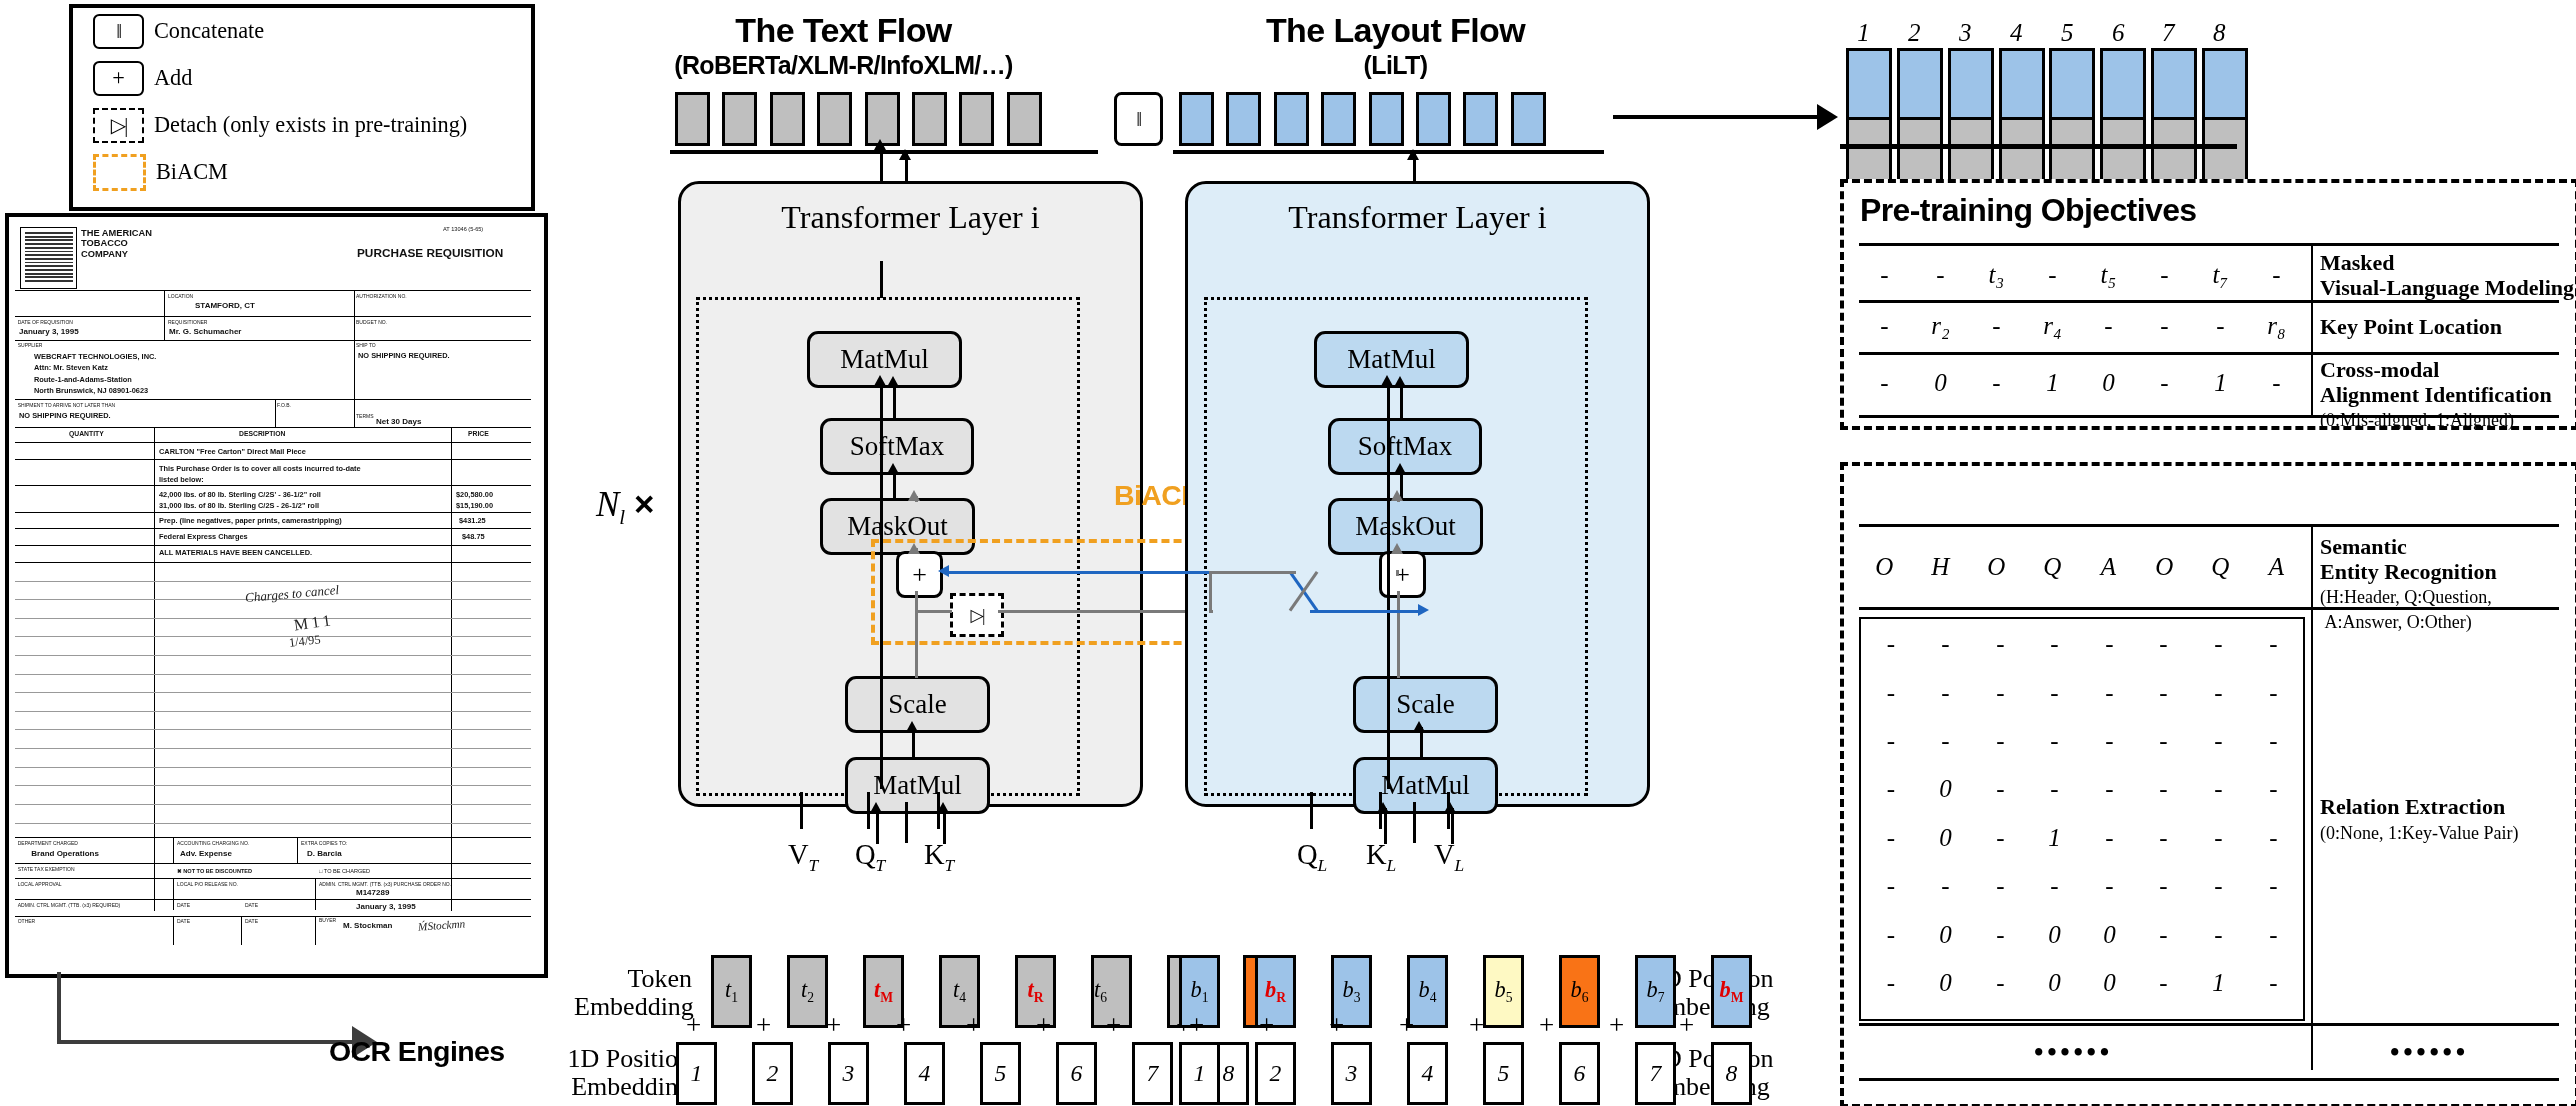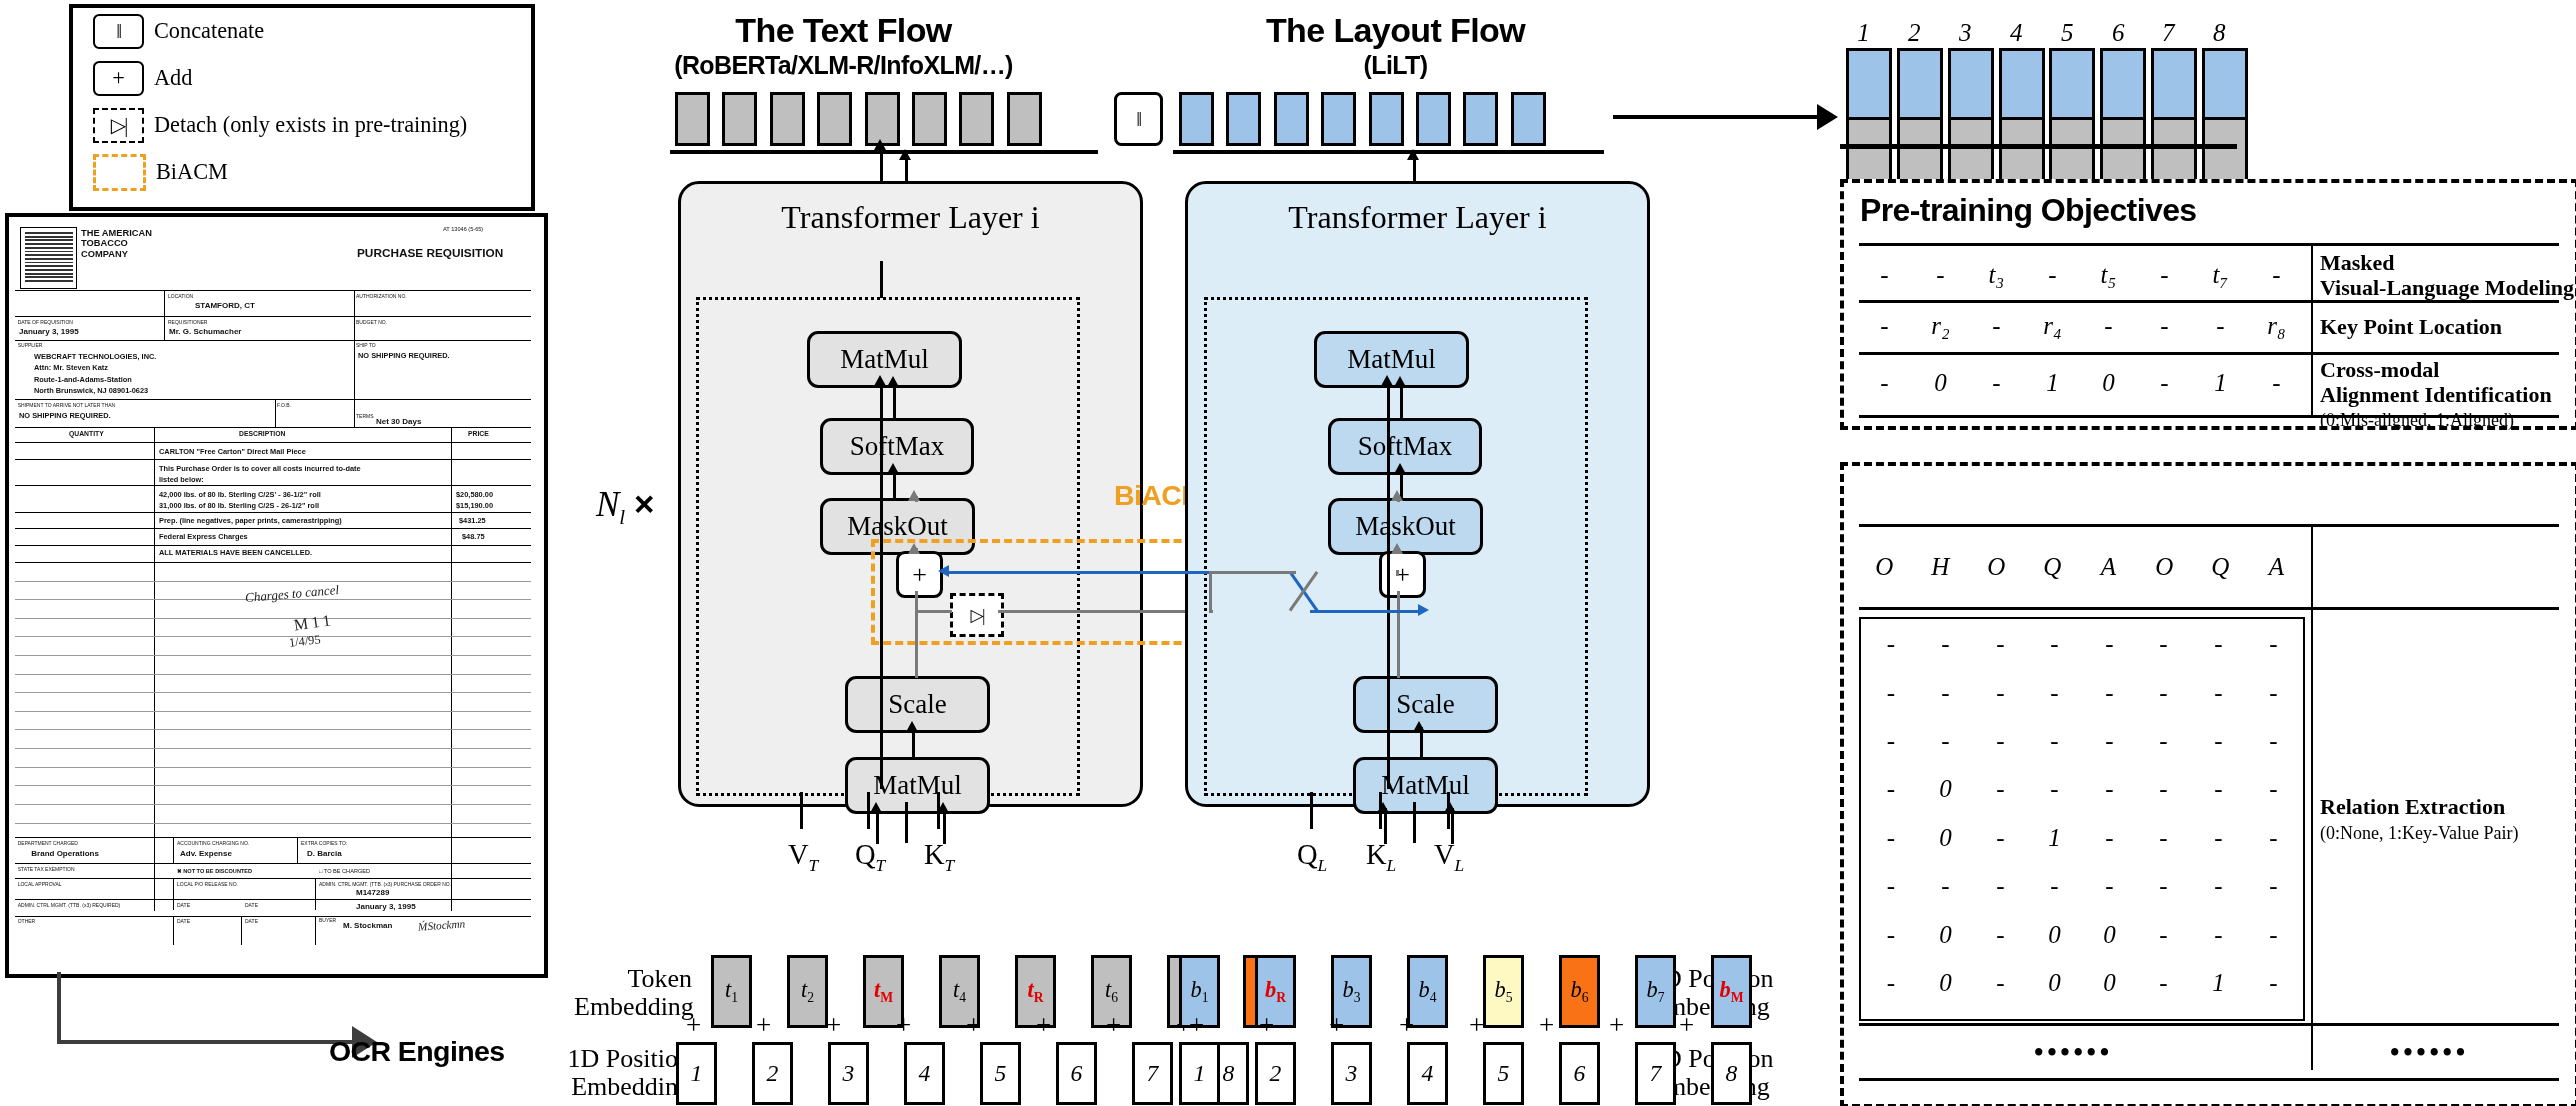--- a/index.html
+++ b/index.html
@@ -419,21 +419,21 @@
     </div>
     <div style="width: 35px; height: 67px; border: 3.7px solid rgb(0, 0, 0); display: flex; align-items: center; justify-content: center; background: rgb(191, 191, 191);">
       <span style="font-size: 22.3px; font-style: italic; font-family: &quot;Liberation Serif&quot;, serif; color: rgb(224, 0, 0); font-weight: bold;">t<sub style="font-size:13.6px;font-style:normal">M</sub></span>
     </div>
     <div style="width: 35px; height: 67px; border: 3.7px solid rgb(0, 0, 0); display: flex; align-items: center; justify-content: center; background: rgb(191, 191, 191);">
       <span style="font-size: 22.3px; font-style: italic; font-family: &quot;Liberation Serif&quot;, serif;">t<sub style="font-size:13.6px;font-style:normal">4</sub></span>
     </div>
     <div style="width: 35px; height: 67px; border: 3.7px solid rgb(0, 0, 0); display: flex; align-items: center; justify-content: center; background: rgb(191, 191, 191);">
       <span style="font-size: 22.3px; font-style: italic; font-family: &quot;Liberation Serif&quot;, serif; color: rgb(224, 0, 0); font-weight: bold;">t<sub style="font-size:13.6px;font-style:normal">R</sub></span>
     </div>
-    <div style="width: 35px; height: 67px; border: 3.7px solid rgb(0, 0, 0); display: flex; align-items: center; justify-content: center; background: rgb(191, 191, 191);">
+    <div style="width: 35px; height: 67px; border: 3.7px solid rgb(0, 0, 0); display: flex; align-items: center; background: rgb(191, 191, 191);">
       <span style="font-size: 22.3px; font-style: italic; font-family: &quot;Liberation Serif&quot;, serif;">t<sub style="font-size:13.6px;font-style:normal">6</sub></span>
     </div>
     <div style="width: 35px; height: 67px; border: 3.7px solid rgb(0, 0, 0); display: flex; align-items: center; justify-content: center; background: rgb(191, 191, 191);">
       <span style="font-size: 22.3px; font-style: italic; font-family: &quot;Liberation Serif&quot;, serif;">t<sub style="font-size:13.6px;font-style:normal">7</sub></span>
     </div>
     <div style="width: 35px; height: 67px; border: 3.7px solid rgb(0, 0, 0); display: flex; align-items: center; justify-content: center; background: #f97316;">
       <span style="font-size: 22.3px; font-style: italic; font-family: &quot;Liberation Serif&quot;, serif;">t<sub style="font-size:13.6px;font-style:normal">8</sub></span>
     </div>
   </div>
 <div class="abs" id="text-plus-row" style="left: 676px; top: 1010px; display: flex; gap: 35px;">
@@ -637,20 +637,22 @@
   <div id="ser-row" class="abs" style="left: 12.4px; top: 87px; display: flex;">
       <div style="width: 56px; text-align: center; font-size: 25px; font-style: italic; font-family: &quot;Liberation Serif&quot;, serif;">O</div>
       <div style="width: 56px; text-align: center; font-size: 25px; font-style: italic; font-family: &quot;Liberation Serif&quot;, serif;">H</div>
       <div style="width: 56px; text-align: center; font-size: 25px; font-style: italic; font-family: &quot;Liberation Serif&quot;, serif;">O</div>
       <div style="width: 56px; text-align: center; font-size: 25px; font-style: italic; font-family: &quot;Liberation Serif&quot;, serif;">Q</div>
       <div style="width: 56px; text-align: center; font-size: 25px; font-style: italic; font-family: &quot;Liberation Serif&quot;, serif;">A</div>
       <div style="width: 56px; text-align: center; font-size: 25px; font-style: italic; font-family: &quot;Liberation Serif&quot;, serif;">O</div>
       <div style="width: 56px; text-align: center; font-size: 25px; font-style: italic; font-family: &quot;Liberation Serif&quot;, serif;">Q</div>
       <div style="width: 56px; text-align: center; font-size: 25px; font-style: italic; font-family: &quot;Liberation Serif&quot;, serif;">A</div>
     </div>
+  <div class="rlabel" style="left:476px;top:69px;">
+    Semantic<br>Entity Recognition<br><span class="sm">(H:Header, Q:Question,<br>&nbsp;A:Answer, O:Other)</span></div>
 
   <div class="abs" style="left:15px;top:151px;width:442px;height:400px;border:2.5px solid #000;background:#fff;">
     <div id="re-matrix" class="abs" style="left:0;top:0;width:442px;height:400px;">
         <div style="position: absolute; width: 55px; text-align: center; font-size: 25px; font-style: italic; font-family: &quot;Liberation Serif&quot;, serif; left: 2.5px; top: 11.2px;">-</div>
         <div style="position: absolute; width: 55px; text-align: center; font-size: 25px; font-style: italic; font-family: &quot;Liberation Serif&quot;, serif; left: 57px; top: 11.2px;">-</div>
         <div style="position: absolute; width: 55px; text-align: center; font-size: 25px; font-style: italic; font-family: &quot;Liberation Serif&quot;, serif; left: 112px; top: 11.2px;">-</div>
         <div style="position: absolute; width: 55px; text-align: center; font-size: 25px; font-style: italic; font-family: &quot;Liberation Serif&quot;, serif; left: 166px; top: 11.2px;">-</div>
         <div style="position: absolute; width: 55px; text-align: center; font-size: 25px; font-style: italic; font-family: &quot;Liberation Serif&quot;, serif; left: 221px; top: 11.2px;">-</div>
         <div style="position: absolute; width: 55px; text-align: center; font-size: 25px; font-style: italic; font-family: &quot;Liberation Serif&quot;, serif; left: 275px; top: 11.2px;">-</div>
         <div style="position: absolute; width: 55px; text-align: center; font-size: 25px; font-style: italic; font-family: &quot;Liberation Serif&quot;, serif; left: 330px; top: 11.2px;">-</div>

